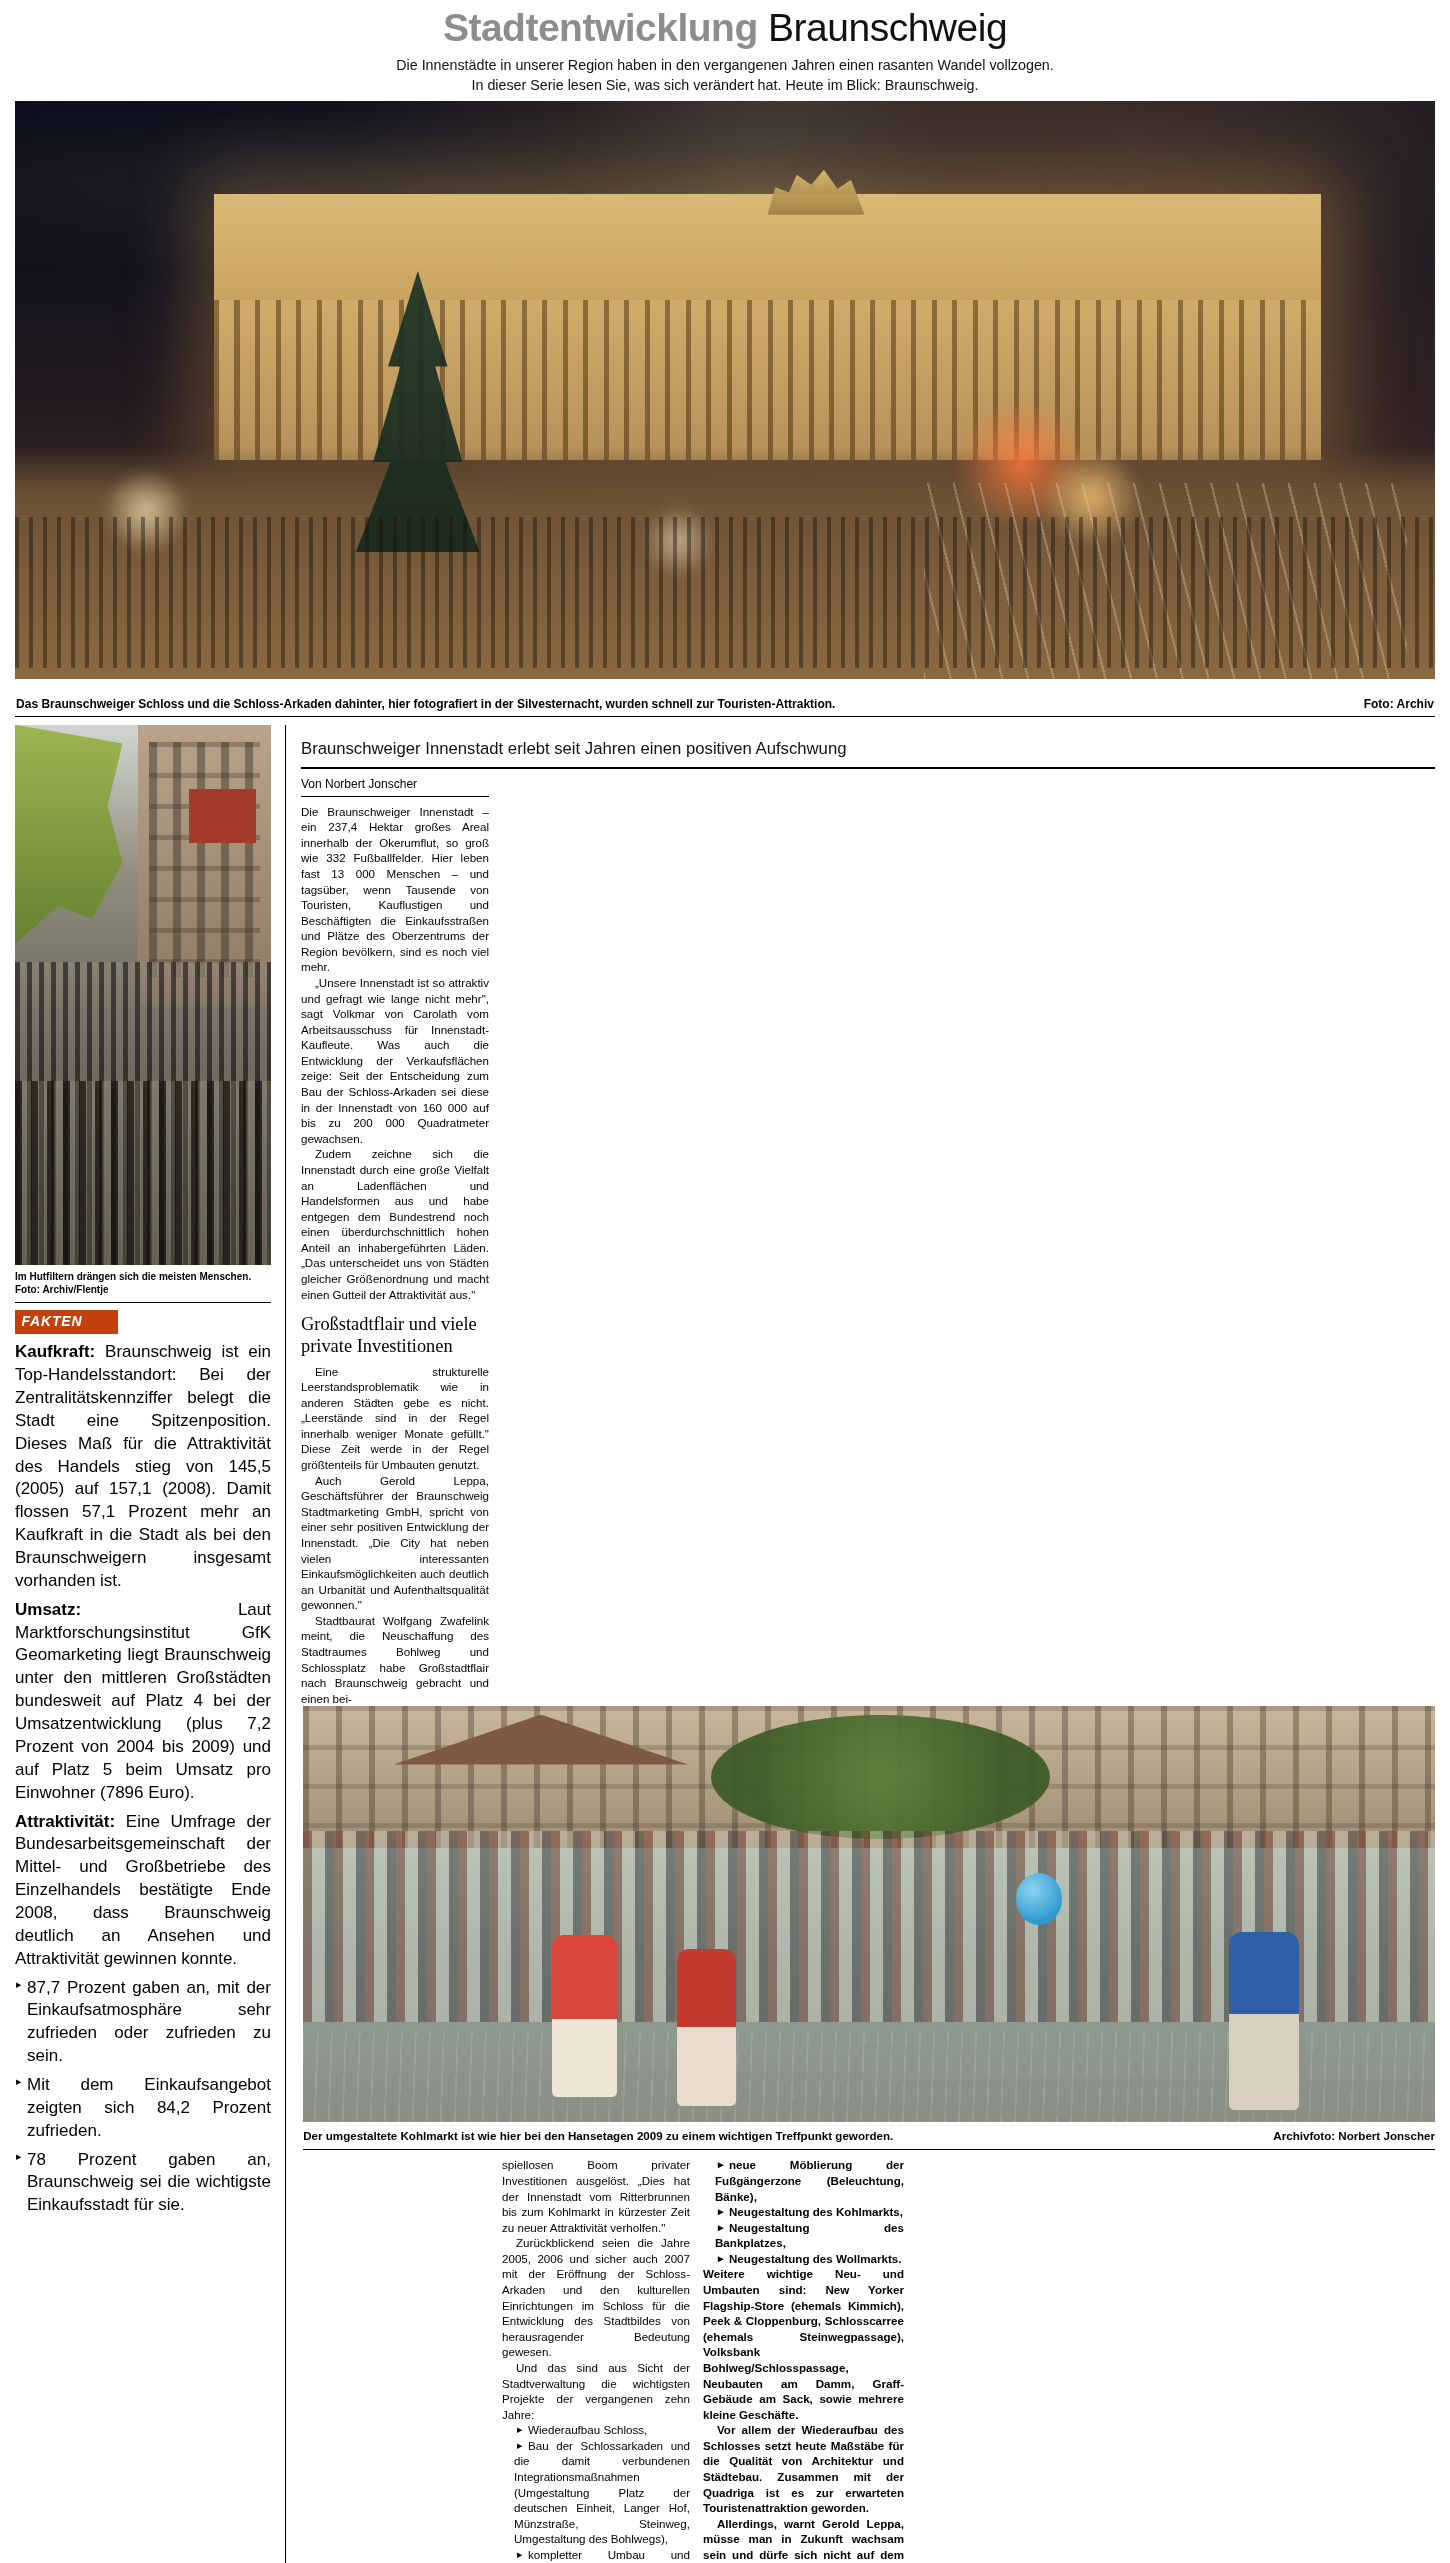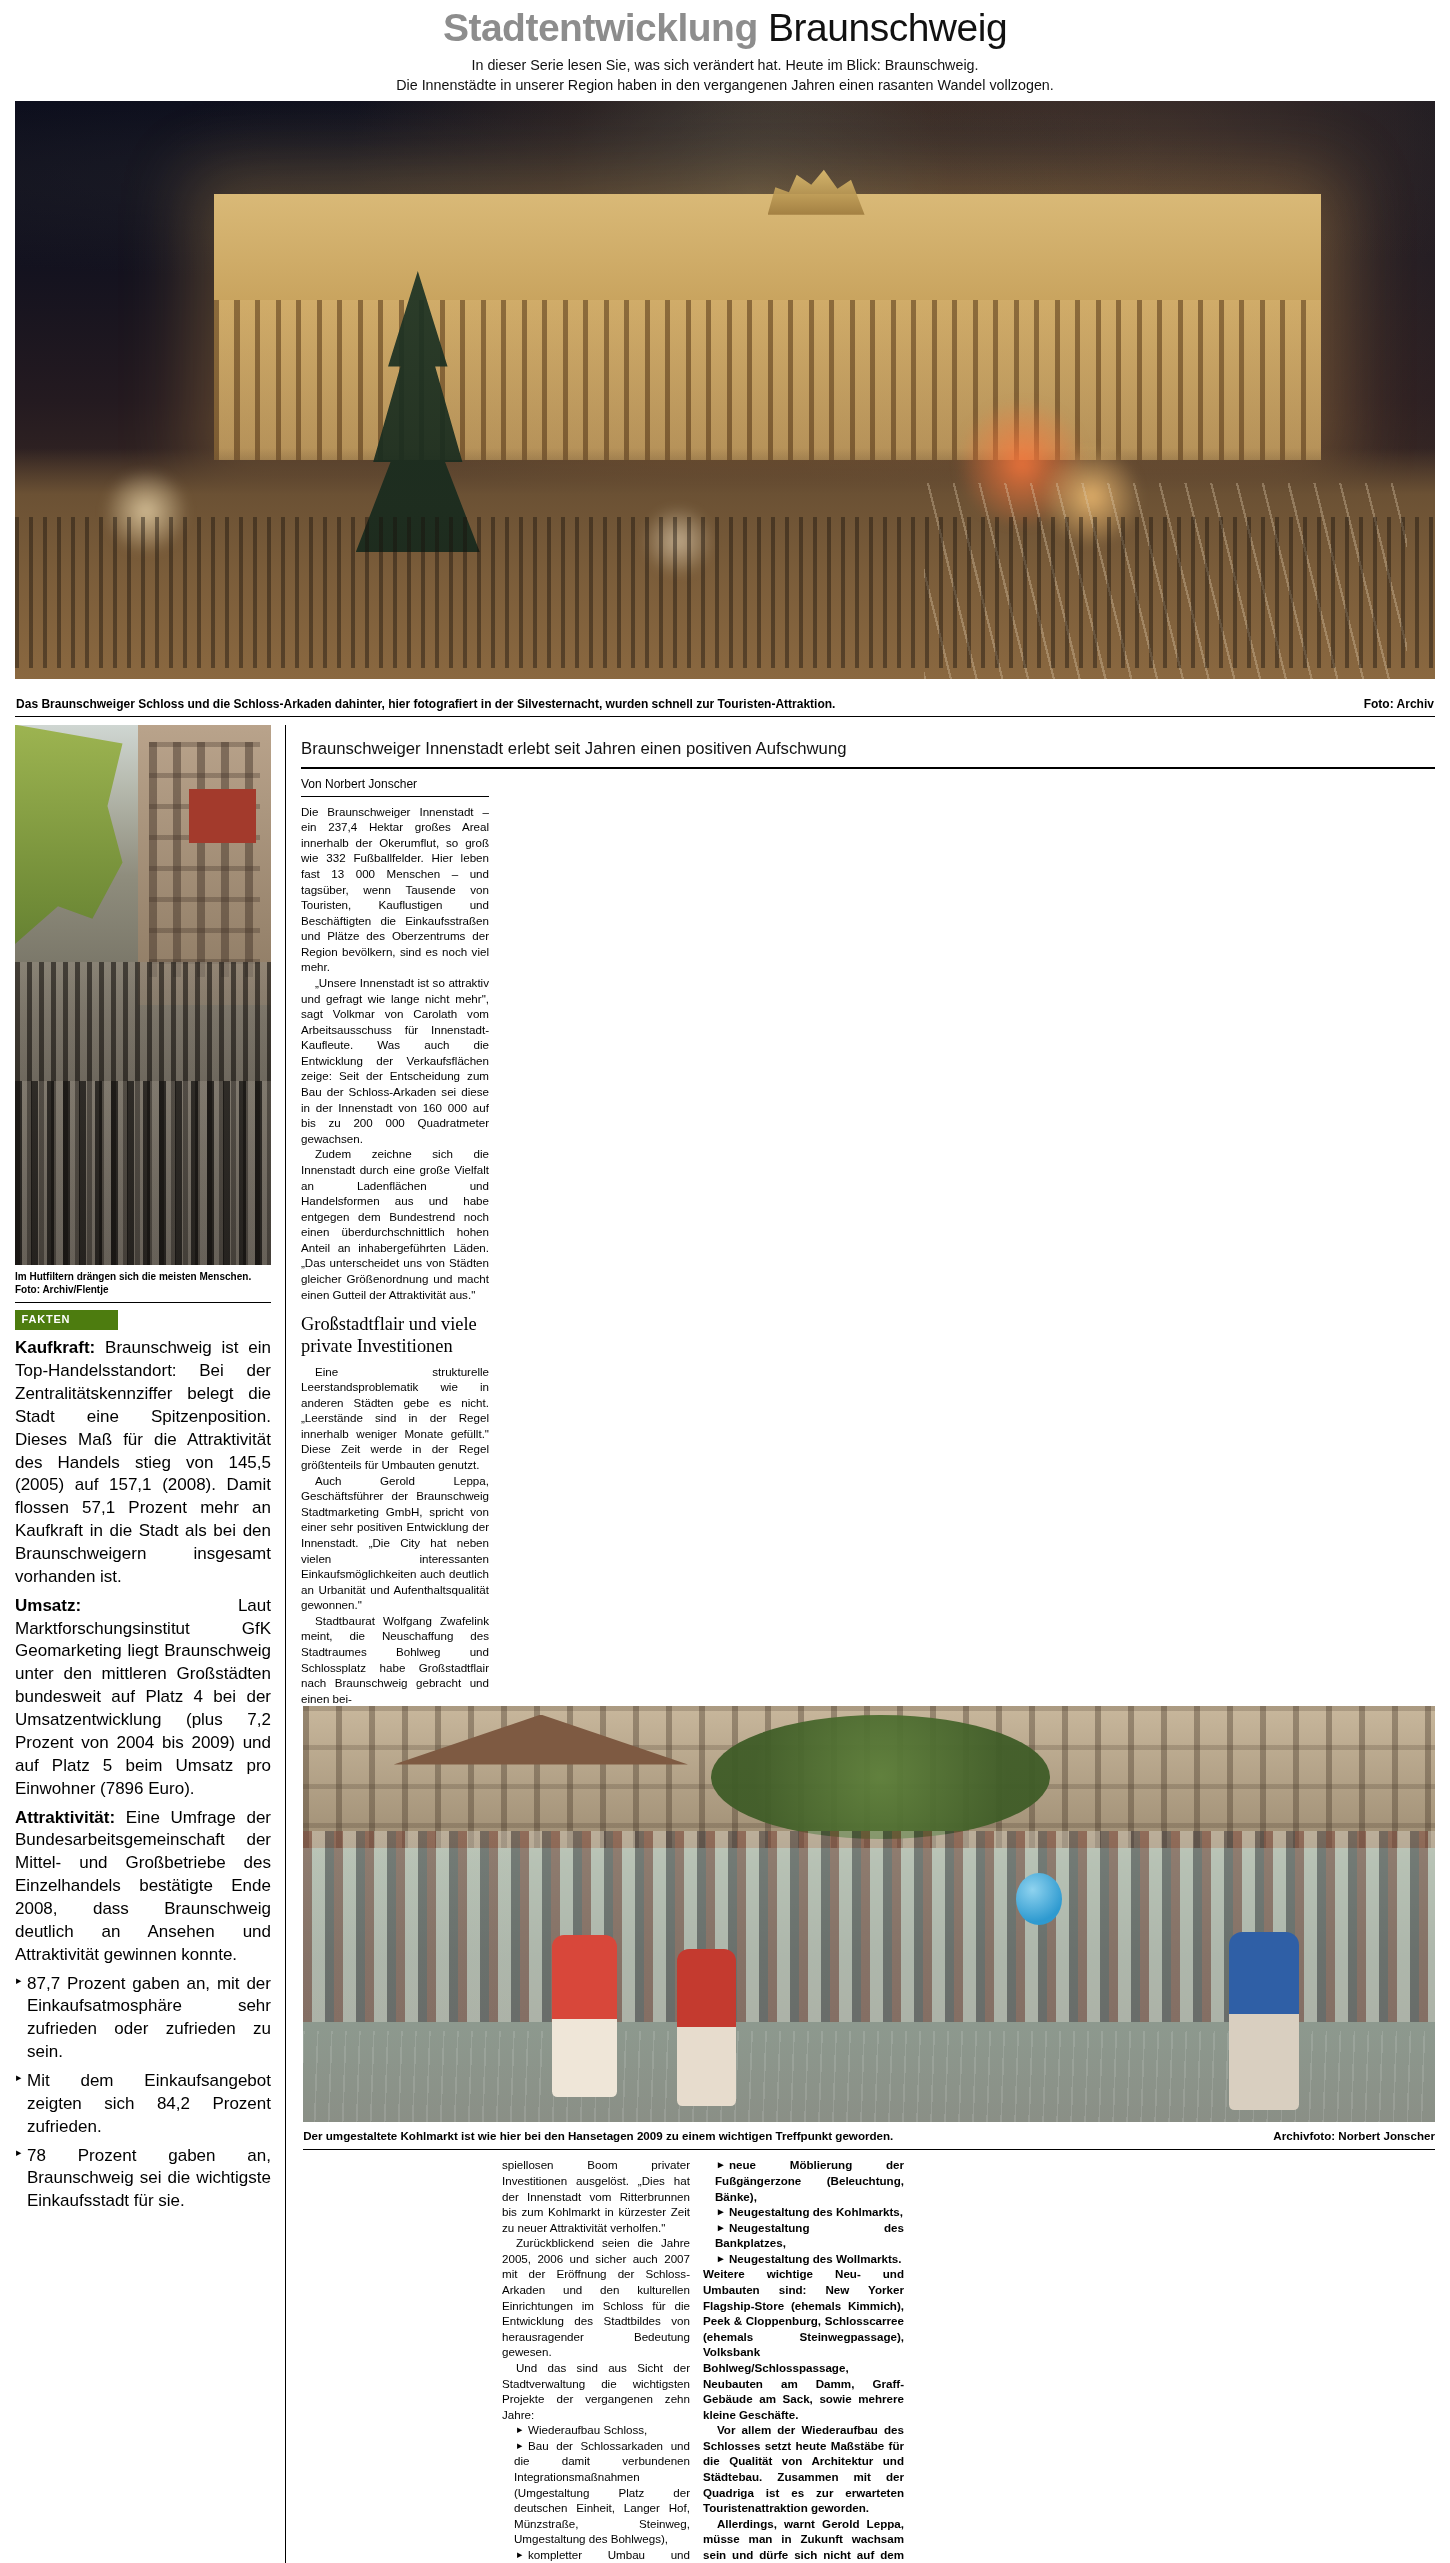--- a/index.html
+++ b/index.html
@@ -183,28 +183,29 @@
   .left-cap {
     font-size: 10px;
     line-height: 1.36;
     font-weight: bold;
     margin-top: 4.9px;
     padding-bottom: 5.4px;
     border-bottom: 1.4px solid #000;
   }
   .fakten-bar {
     margin-top: 6.5px;
-    background: #4d7c0f;
+    background: #c2410c;
     color: #fff;
     font-weight: bold;
-    font-size: 11px;
+    font-size: 14px;
     letter-spacing: 0.8px;
     padding: 3.8px 6.5px 4.3px 6.5px;
     display: inline-block;
     min-width: 103px;
+    font-style: italic;
   }
   .fakten-body {
     margin-top: 7.6px;
     font-size: 17px;
     line-height: 1.345;
     text-align: justify;
     hyphens: auto;
   }
   .fakten-body p { margin: 0 0 0 0; }
   .fakten-body p + p { margin-top: 6px; }
@@ -339,22 +340,22 @@
 <body>
 
 <div class="page">
 
   <div class="masthead">
     <div class="masthead-title">
       <span class="kicker">Stadtentwicklung</span>
       <span class="city">Braunschweig</span>
     </div>
     <div class="masthead-sub">
+      <div>Die Innenstädte in unserer Region haben in den vergangenen Jahren einen rasanten Wandel vollzogen.</div>
       <div>In dieser Serie lesen Sie, was sich verändert hat. Heute im Blick: Braunschweig.</div>
-      <div>Die Innenstädte in unserer Region haben in den vergangenen Jahren einen rasanten Wandel vollzogen.</div>
     </div>
   </div>
 
   <div class="hero-wrap">
     <div class="hero">
       <div class="hero-sky"></div>
       <div class="hero-smoke"></div>
       <div class="hero-building">
         <div class="hero-colonnade"></div>
       </div>

